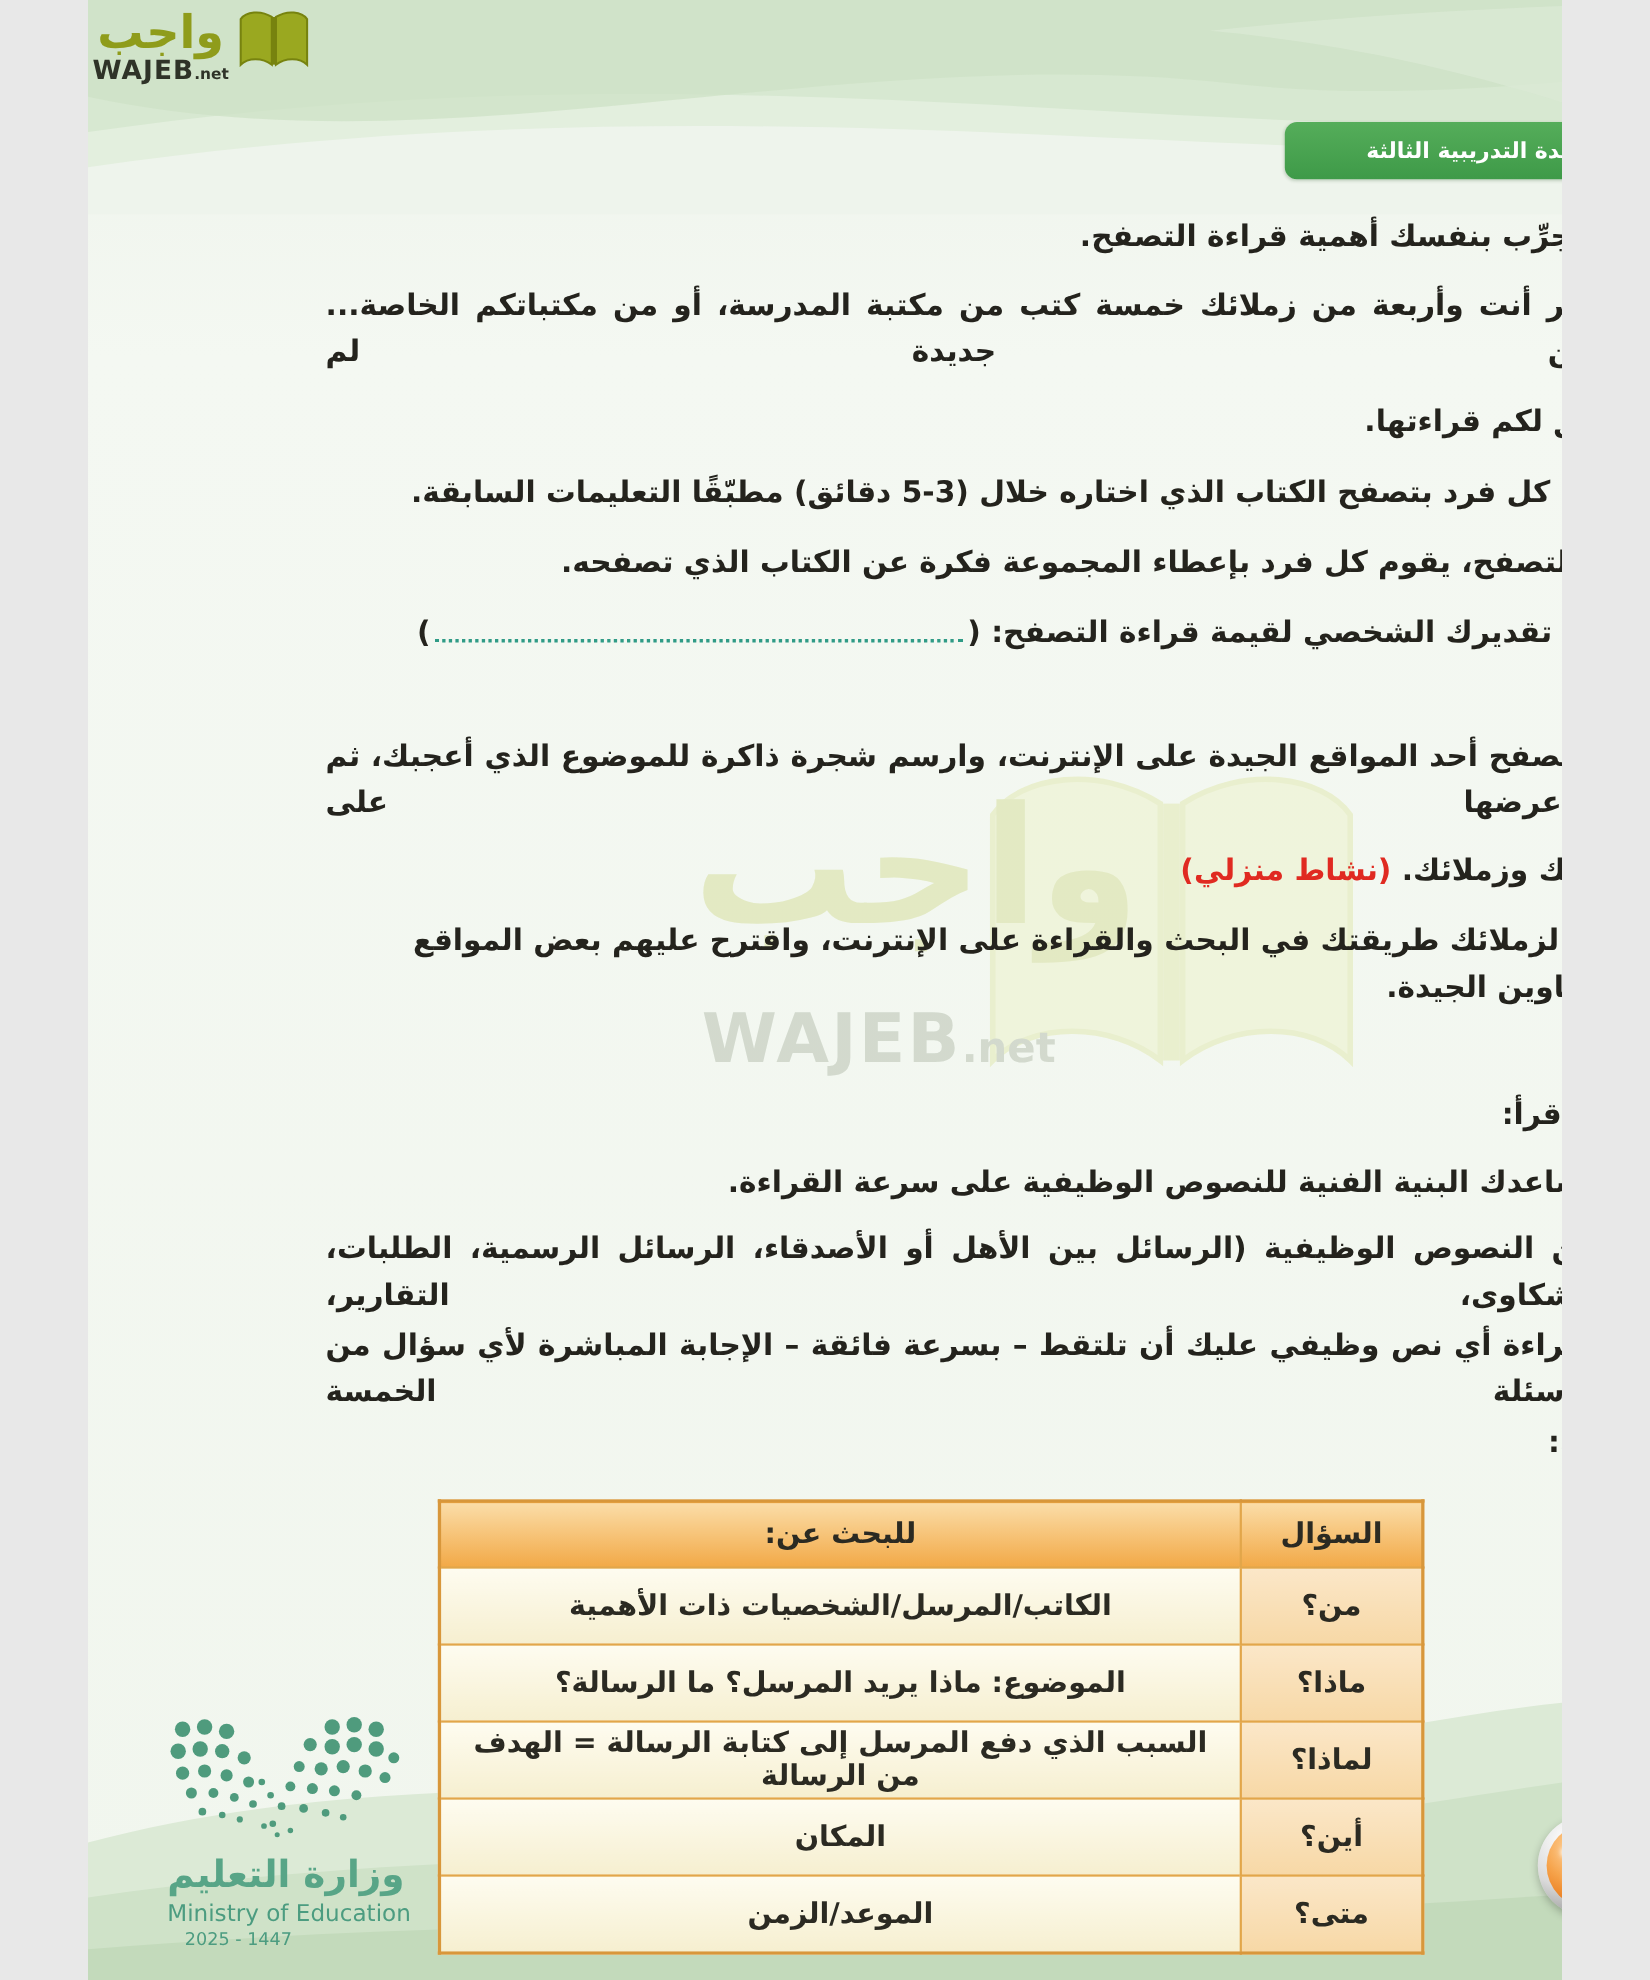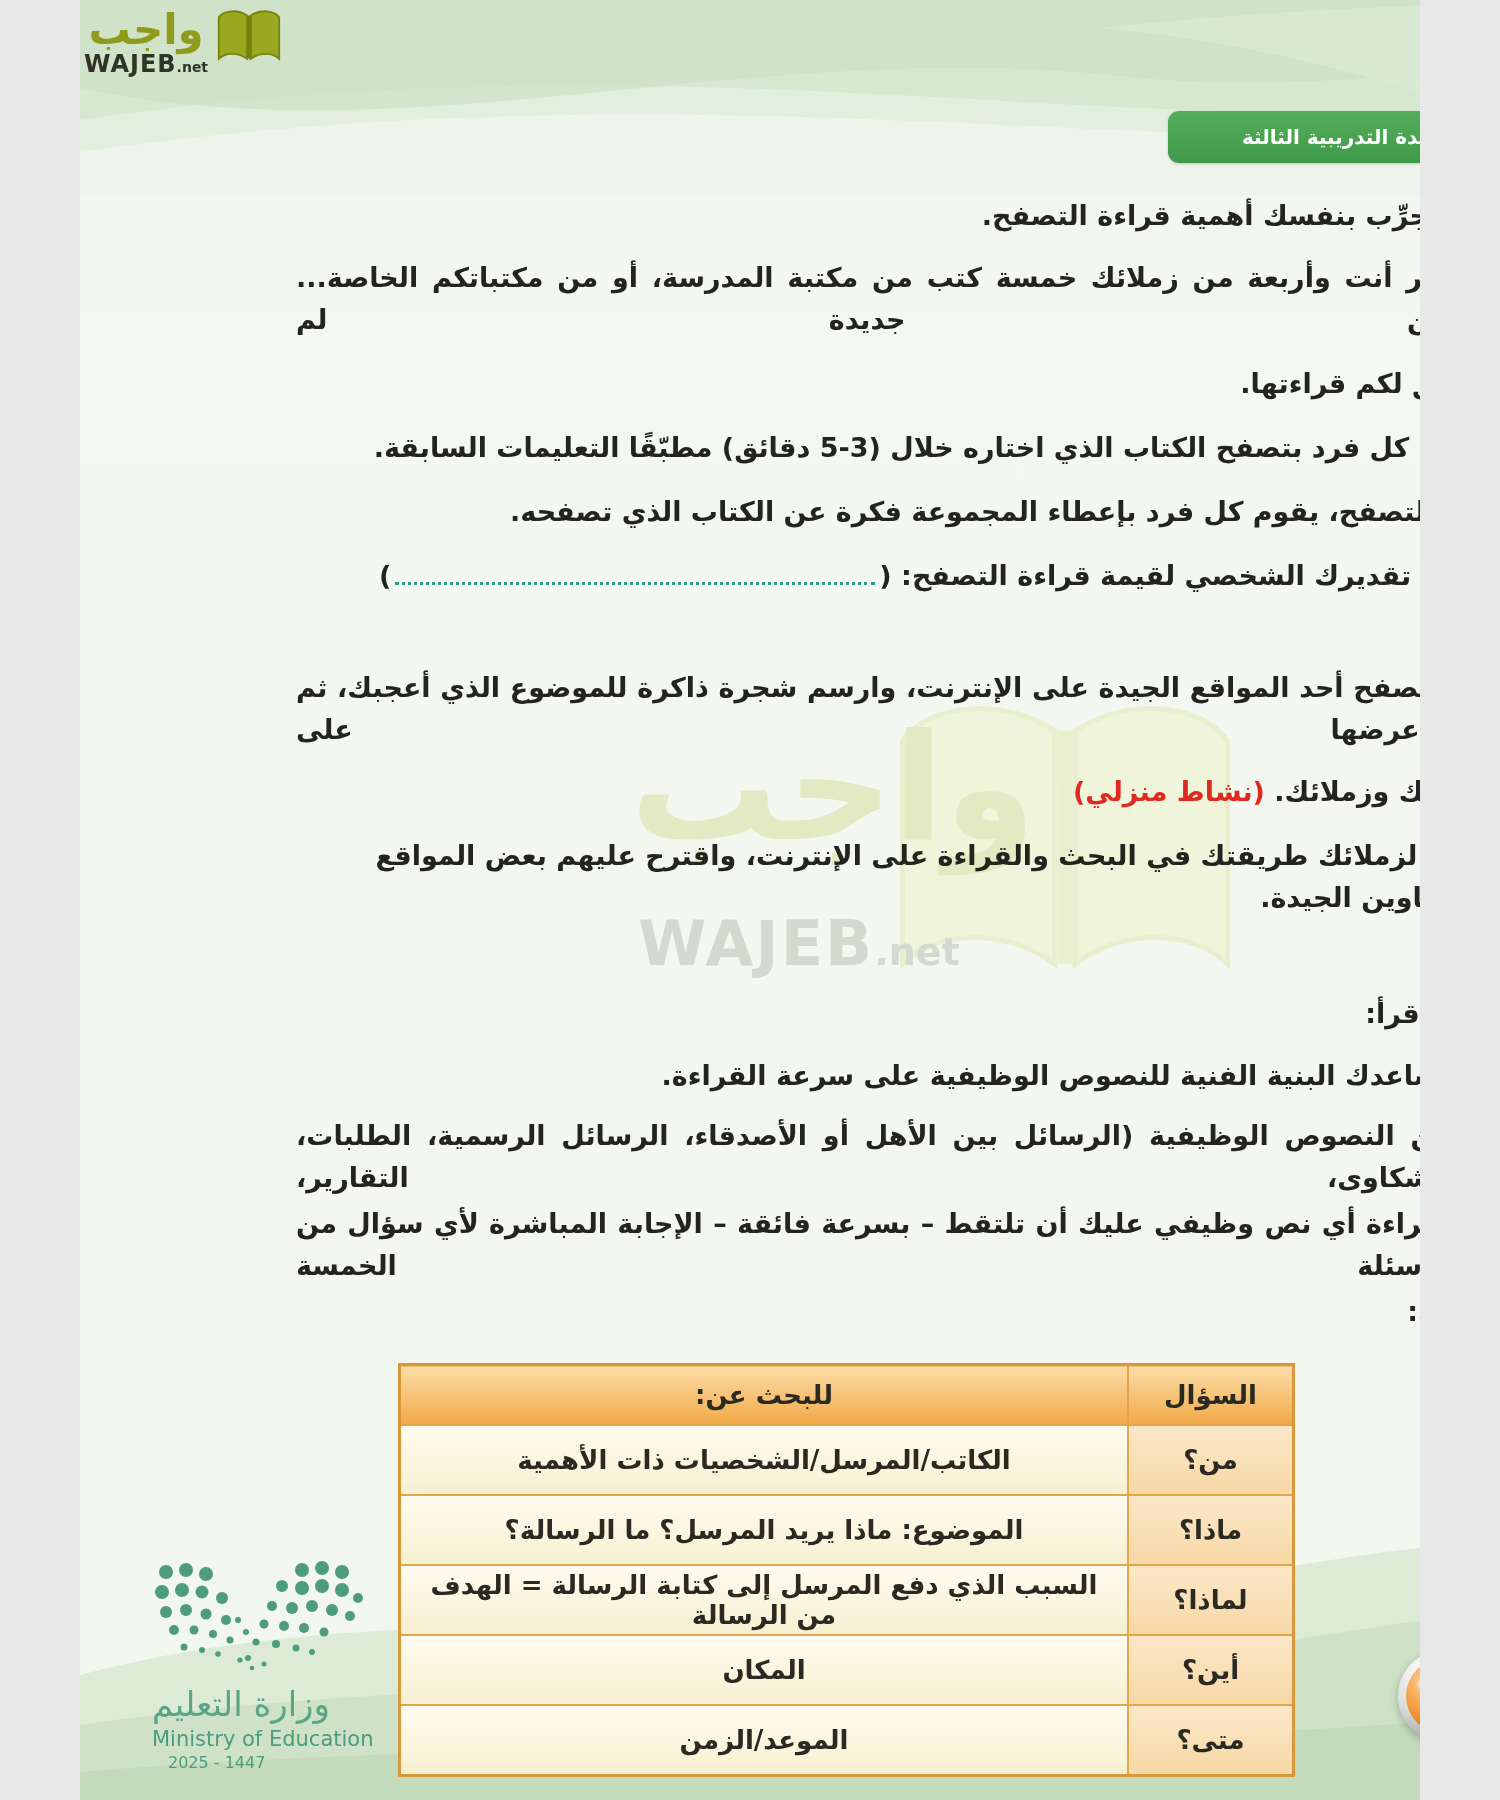--- a/index.html
+++ b/index.html
@@ -63,21 +63,21 @@
     border:2px solid #e2a64a;font-weight:bold;text-align:center;vertical-align:middle;
     font-size:26px;color:#2b2a22;padding:4px 10px;
   }
   .qtable th{height:50px;background:linear-gradient(#fbdda8,#f2a947);}
   .qtable td{height:60px;}
   .qtable .qcol{width:143px;}
   .qtable td.qcol{background:linear-gradient(#fbe7c8,#f7d8a6);}
   .qtable td.acol{background:linear-gradient(#fefcf0,#f6efd0);}
   
   .moe{position:absolute;left:72px;top:1560px;width:260px;z-index:2;line-height:1.1;}
-  .moe-ar{font-size:34px;font-weight:normal;color:#58a587;margin-top:8px;}
+  .moe-ar{font-size:34px;font-weight:bold;color:#58a587;margin-top:8px;}
   .moe-en{font-size:21px;color:#4c9c80;margin-top:5px;}
   .moe-years{font-size:16px;color:#4c9c80;margin-top:3px;margin-left:16px;}
   .badge{
     position:absolute;left:1318px;top:1650px;width:92px;height:92px;border-radius:50%;z-index:3;
     background:radial-gradient(circle at 30% 25%,#ffffff,#d9d9d9 45%,#8c8c8c 85%);
     box-shadow:0 3px 8px rgba(0,0,0,.25);
   }
   .badge-inner{
     position:absolute;inset:8px;border-radius:50%;
     background:radial-gradient(circle at 35% 28%,#ffd9a6,#f6a44c 40%,#ea7c1e 70%,#c95f10);

